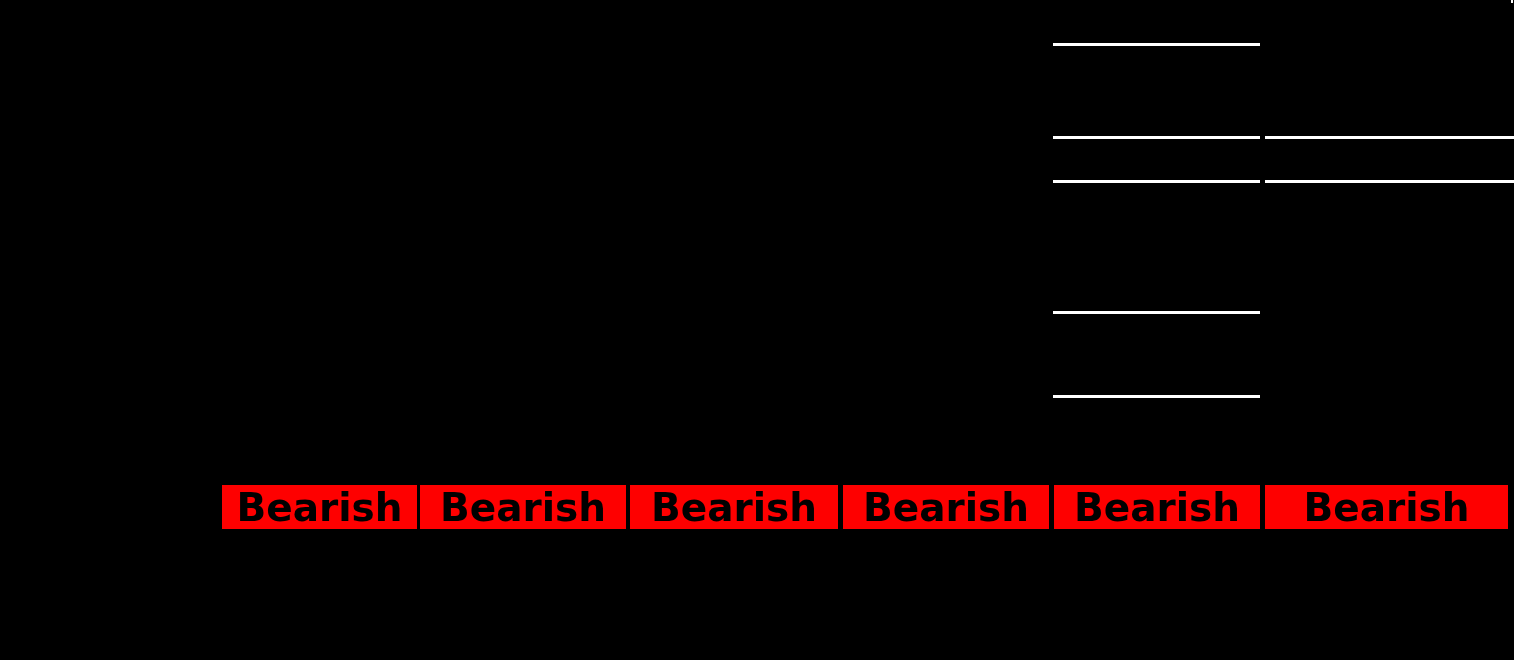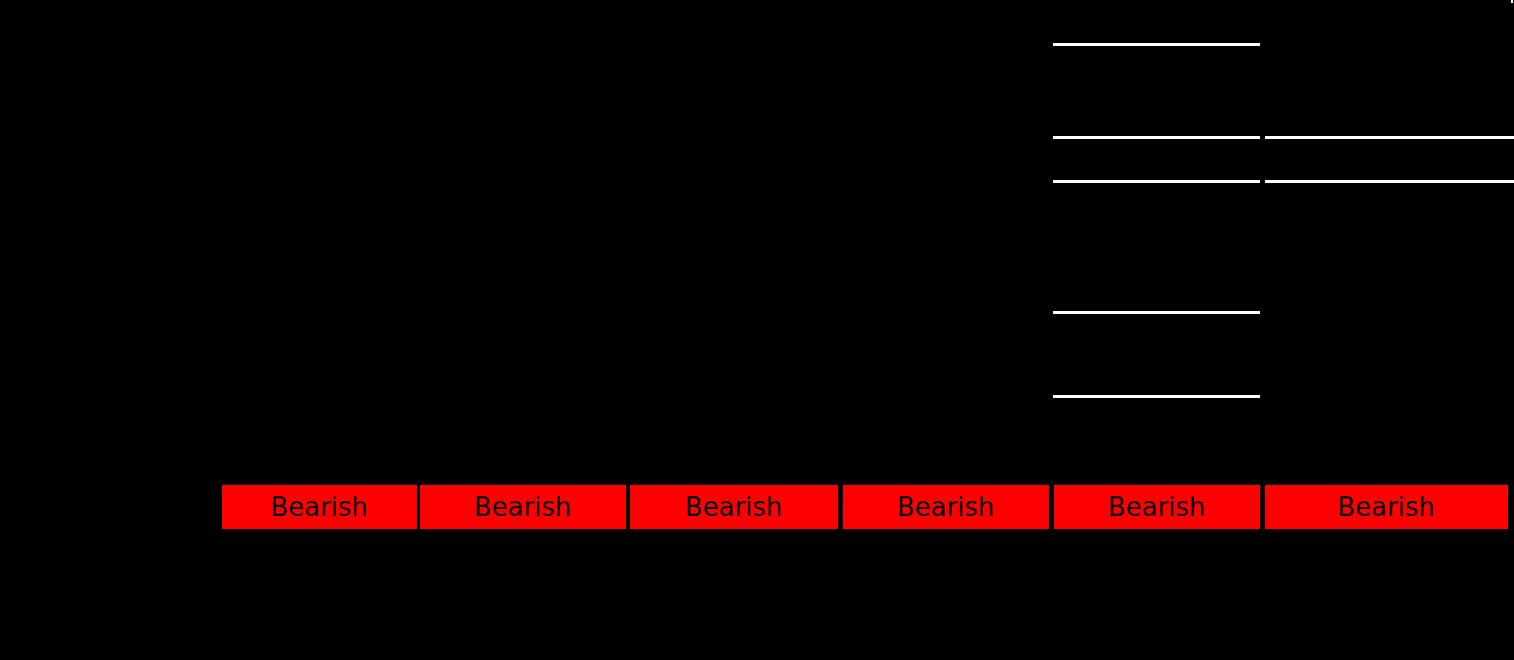--- a/index.html
+++ b/index.html
@@ -32,22 +32,22 @@
     position: absolute;
     background: #fe0000;
     display: flex;
     align-items: center;
     justify-content: center;
     box-sizing: border-box;
   }
   .signal-bar-label {
     color: #000000;
     font-family: "DejaVu Sans", "Liberation Sans", sans-serif;
-    font-weight: normal;
-    font-size: 26px;
+    font-weight: bold;
+    font-size: 39px;
     line-height: 1;
     letter-spacing: 0px;
     white-space: nowrap;
   }
 
   
   .corner-speck {
     position: absolute;
     width: 2px;
     height: 3px;

